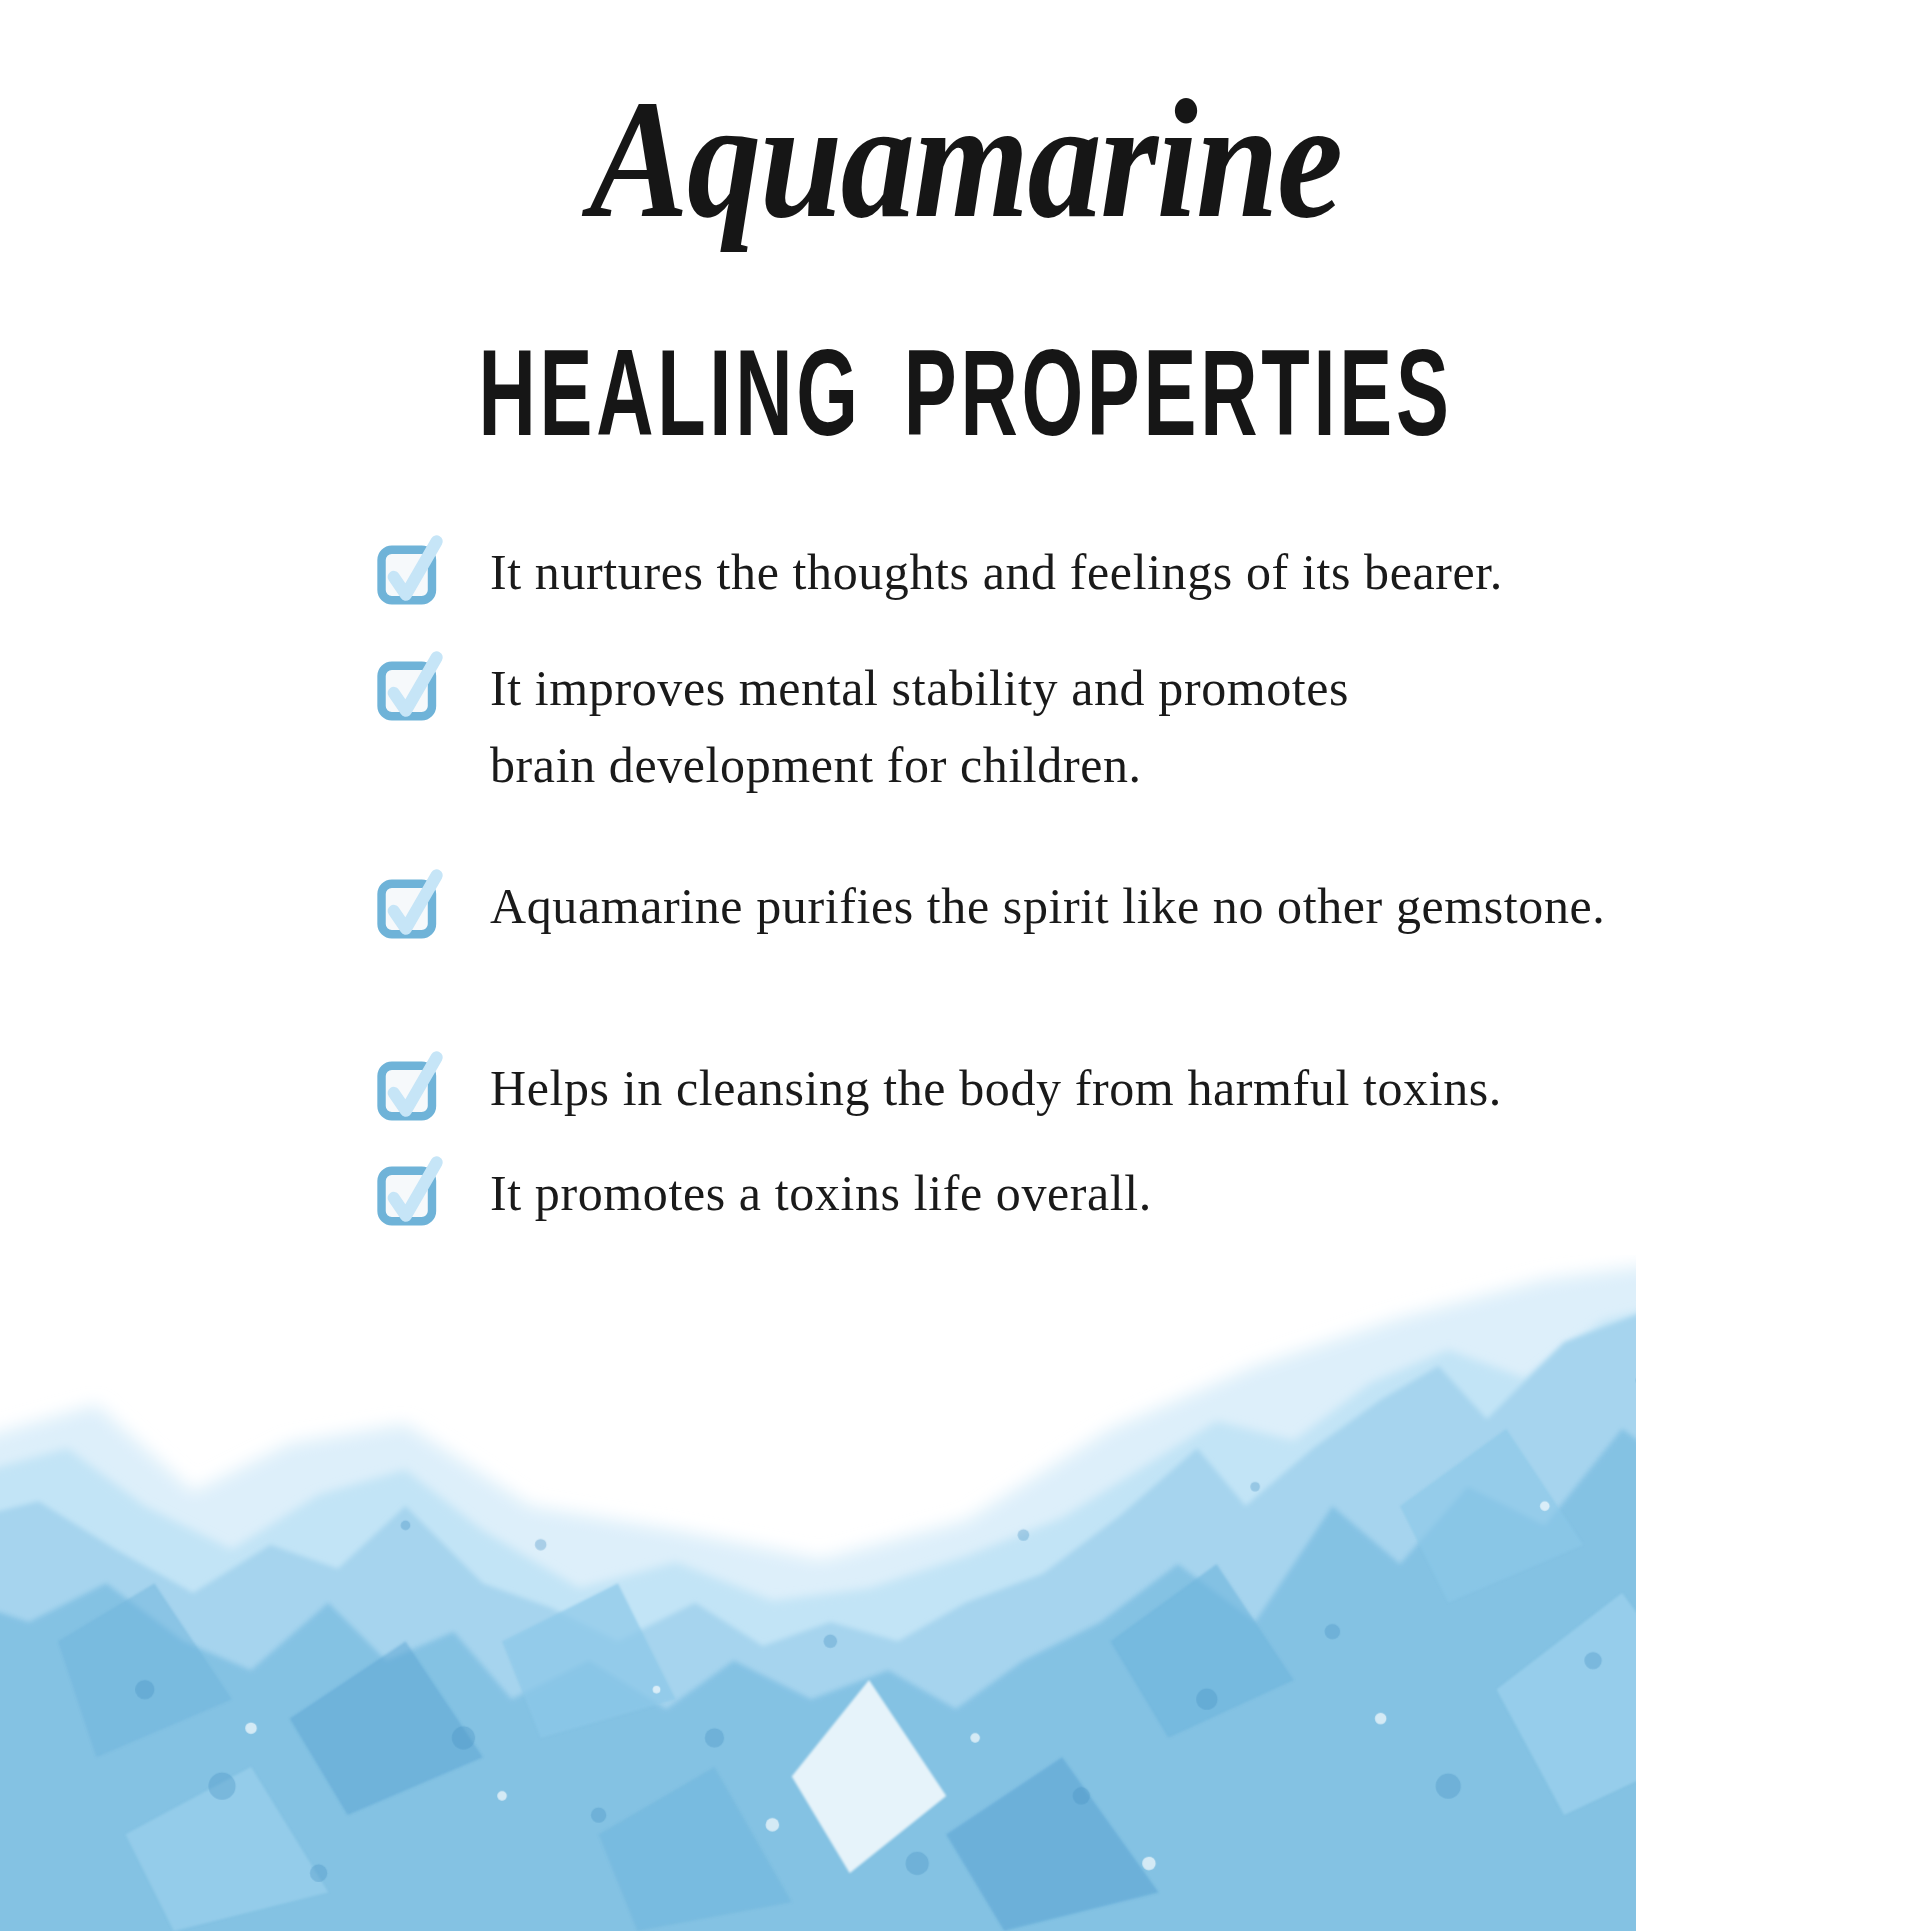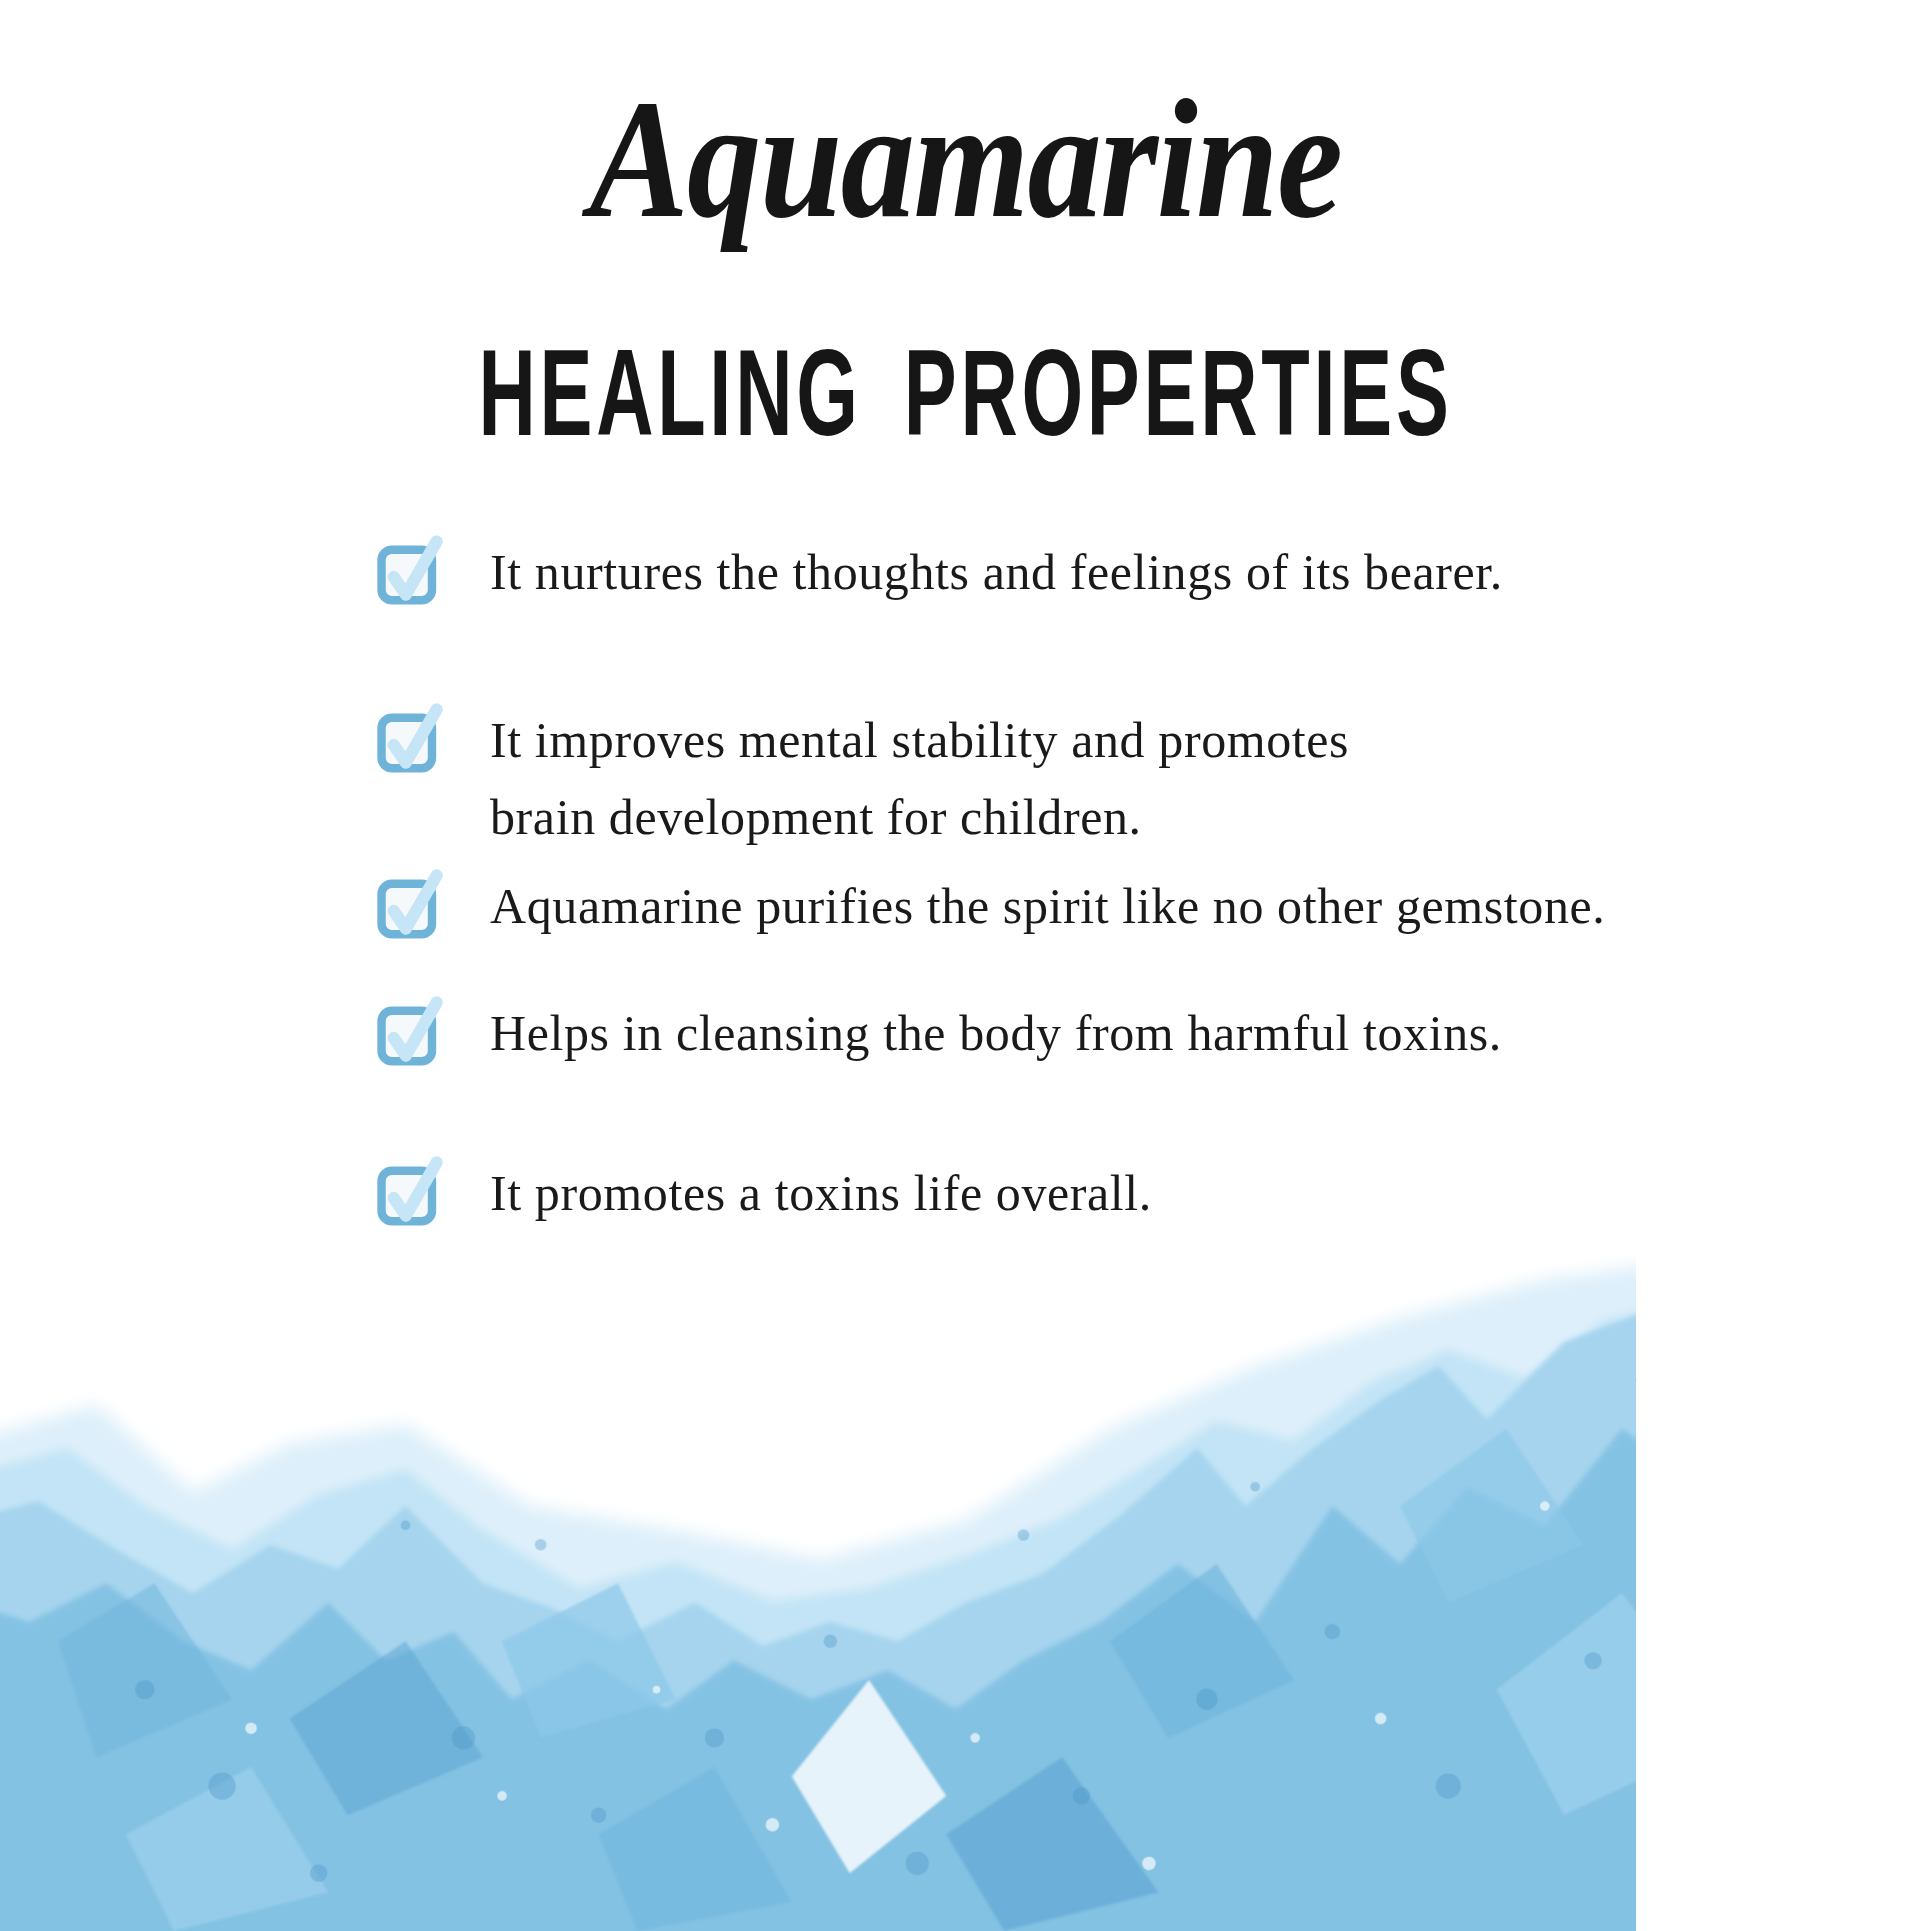--- a/index.html
+++ b/index.html
@@ -57,23 +57,23 @@
   }
   .check-item .item-text{
     font-size:50px;
     line-height:77px;
     margin-top:-11.6px;
     letter-spacing:0.6px;
     white-space:pre-line;
     color:#1a1a1a;
   }
   .item-1{top:546px;}
-  .item-2{top:714px;}
+  .item-2{top:662px;}
   .item-3{top:848px;margin-top:32px;}
-  .item-4{top:1007px;}
+  .item-4{top:1062px;}
   .item-5{top:1167px;}
   .ice{position:absolute;left:0;top:1255px;width:1931px;height:676px;}
 </style>
 </head>
 <body>
 
 <div class="canvas">
 
   <div class="page-title">Aquamarine</div>
 

